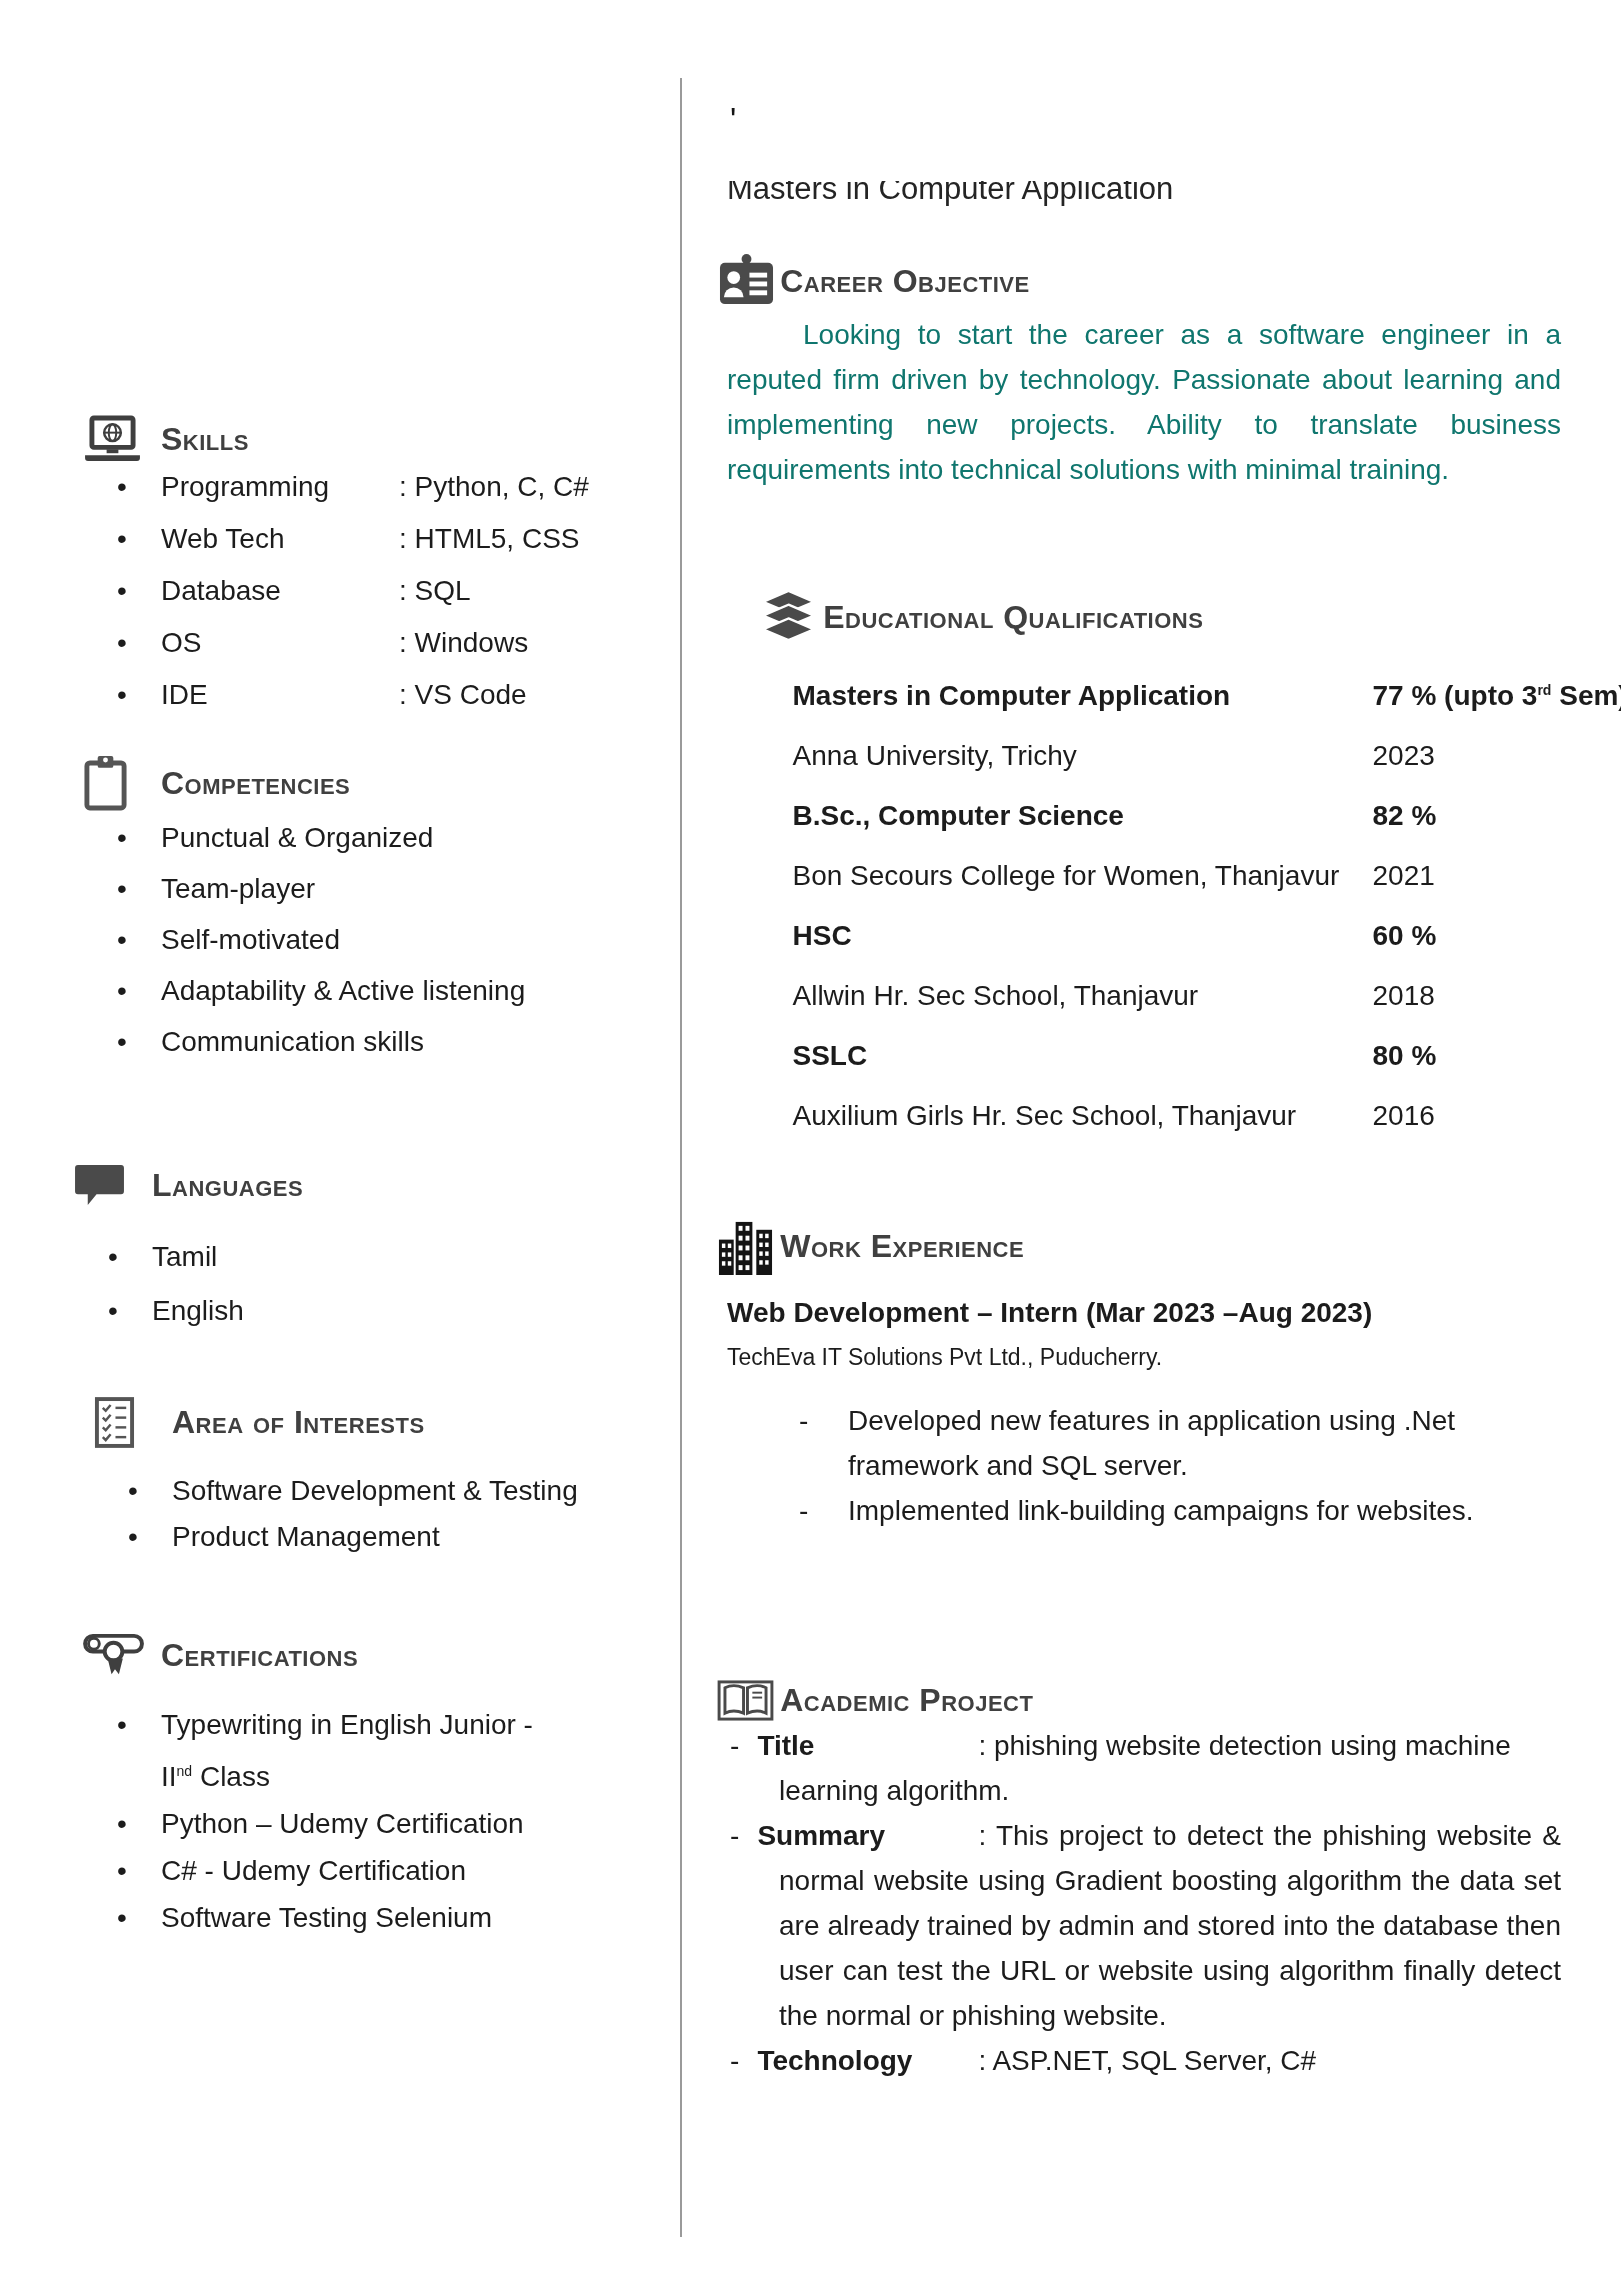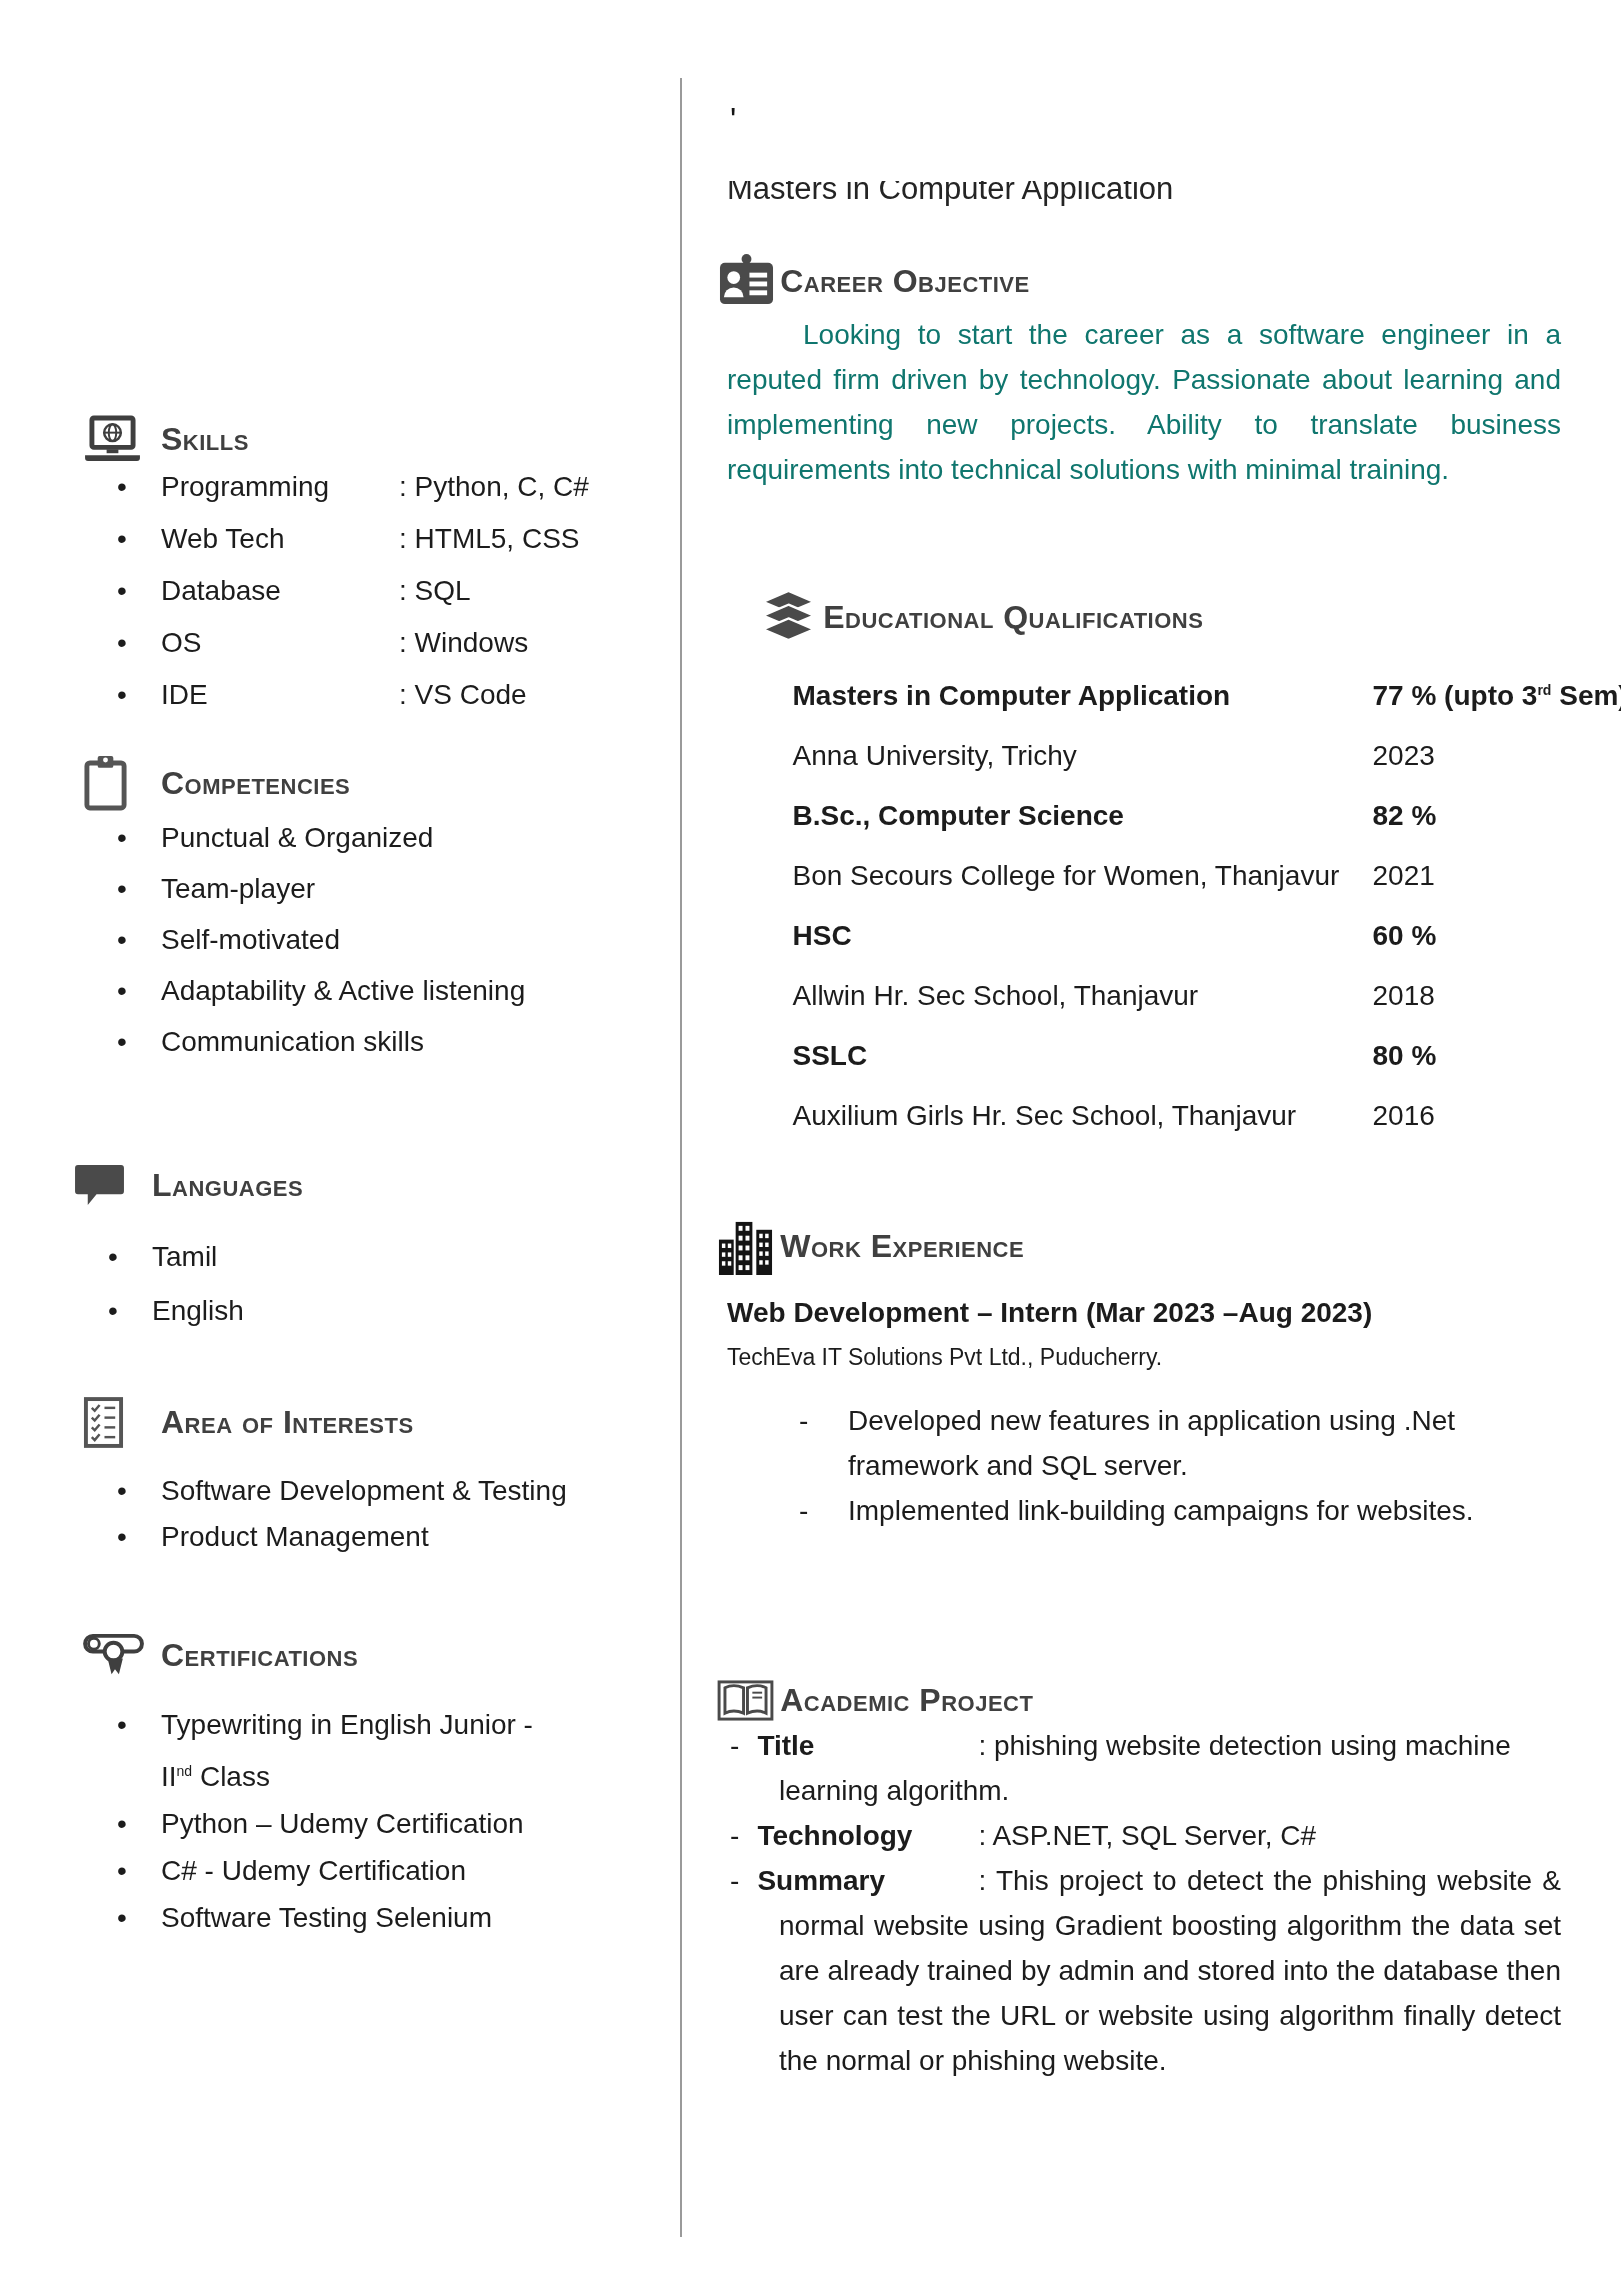--- a/index.html
+++ b/index.html
@@ -162,21 +162,21 @@
           <span class="dot">•</span>
           <span>Tamil</span>
         </li>
       <li>
           <span class="dot">•</span>
           <span>English</span>
         </li>
     </ul>
   </section>
 
-  <section class="sec" style="left:83px; top:1392px; width:567px;">
+  <section class="sec" style="left:94px; top:1392px; width:567px;">
     <div class="sec-head">
       <span class="icn">
         <svg width="41" height="53" viewBox="0 0 42 54">
           <rect x="3" y="3" width="36" height="48" fill="none" stroke="#555555" stroke-width="4"></rect>
           <path d="M9 12 l3 3 l5 -6" fill="none" stroke="#555555" stroke-width="2.5"></path>
           <line x1="22" y1="12" x2="33" y2="12" stroke="#555555" stroke-width="2.5"></line>
           <path d="M9 22 l3 3 l5 -6" fill="none" stroke="#555555" stroke-width="2.5"></path>
           <line x1="22" y1="22" x2="33" y2="22" stroke="#555555" stroke-width="2.5"></line>
           <path d="M9 32 l3 3 l5 -6" fill="none" stroke="#555555" stroke-width="2.5"></path>
           <line x1="22" y1="32" x2="33" y2="32" stroke="#555555" stroke-width="2.5"></line>
@@ -352,19 +352,19 @@
           <path d="M8 10 c6 -3 12 -3 19 0 v26 c-7 -3 -13 -3 -19 0 z" fill="none" stroke="#4a4a4a" stroke-width="3"></path>
           <path d="M50 10 c-6 -3 -12 -3 -19 0 v26 c7 -3 13 -3 19 0 z" fill="none" stroke="#4a4a4a" stroke-width="3"></path>
           <line x1="36" y1="15" x2="46" y2="15" stroke="#4a4a4a" stroke-width="2"></line>
           <line x1="36" y1="20" x2="46" y2="20" stroke="#4a4a4a" stroke-width="2"></line>
         </svg>
       </span>
       <h2 class="sec-title">Academic Project</h2>
     </div>
     <div class="proj-items">
       <div class="proj-item"><span class="dash">-</span><span class="plbl">Title</span><span>: phishing website detection using machine learning algorithm.</span></div>
+      <div class="proj-item just"><span class="dash">-</span><span class="plbl">Summary</span><span>: This project to detect the phishing website &amp; normal website using Gradient boosting algorithm the data set are already trained by admin and stored into the database then user can test the URL or website using algorithm finally detect the normal or phishing website.</span></div>
       <div class="proj-item"><span class="dash">-</span><span class="plbl">Technology</span><span>: ASP.NET, SQL Server, C#</span></div>
-      <div class="proj-item just"><span class="dash">-</span><span class="plbl">Summary</span><span>: This project to detect the phishing website &amp; normal website using Gradient boosting algorithm the data set are already trained by admin and stored into the database then user can test the URL or website using algorithm finally detect the normal or phishing website.</span></div>
     </div>
   </section>
 
 </div>
 
 
 </body></html>

